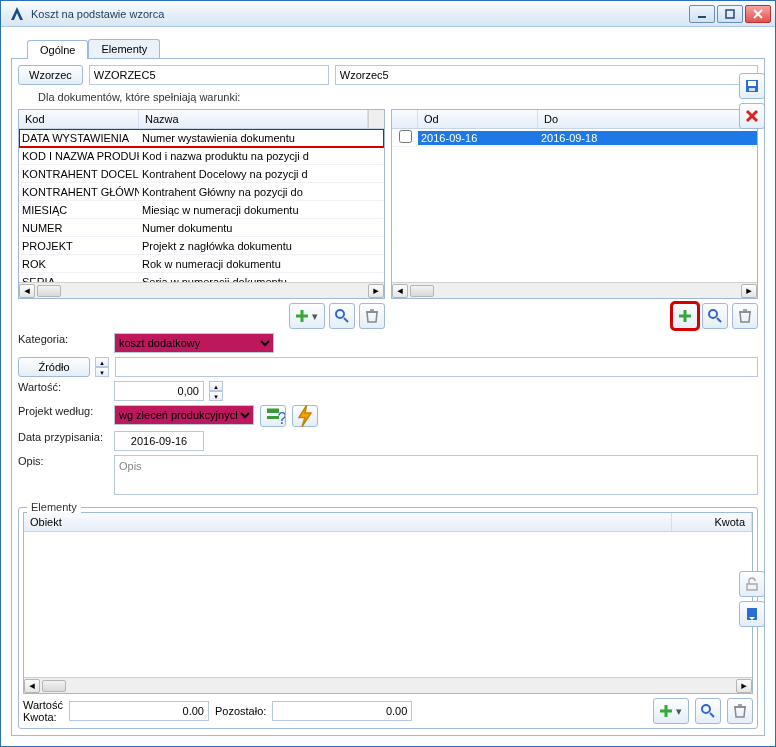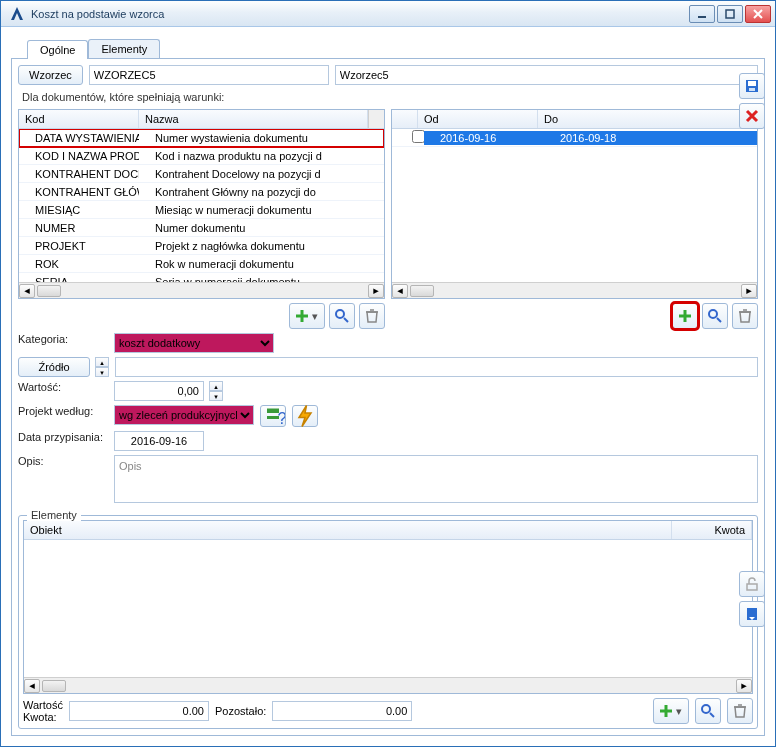--- a/index.html
+++ b/index.html
@@ -13,46 +13,46 @@
 .win-btn.close{background:linear-gradient(#f7a3a3,#e35050);border-color:#b33}
 .win-btn svg{width:10px;height:10px}
 .divider{height:10px;background:#fff}
 .tabs{display:flex;padding-left:16px;gap:0;height:22px;align-items:flex-end;border-bottom:1px solid #9fb9d8;margin:0 10px}
 .tab{padding:3px 12px;border:1px solid #9fb9d8;border-bottom:none;background:#eaf1f9;border-radius:3px 3px 0 0;cursor:pointer;position:relative}
 .tab.active{background:#fff;top:1px}
 .pane{border:1px solid #9fb9d8;border-top:none;margin:0 10px 10px 10px;flex:1;display:flex;flex-direction:column;padding:6px;gap:4px;position:relative}
 .row{display:flex;align-items:center;gap:6px}
 .lbl-btn{border:1px solid #9fb9d8;background:linear-gradient(#fdfefe,#e4eef8);padding:3px 10px;border-radius:3px}
 .text-input{border:1px solid #b5c8de;background:#fff;height:20px;padding:0 4px}
-.fieldset-label{color:#333;margin:2px 0 2px 4px}
+.fieldset-label{color:#333;margin:2px 0 2px 20px}
 .two-panes{display:flex;gap:6px}
 .grid{border:1px solid #9fb9d8;background:#fff;display:flex;flex-direction:column}
 .grid-header{display:flex;background:linear-gradient(#f9fbfe,#e6eef8);border-bottom:1px solid #c5d5e8}
 .grid-header .col{padding:3px 6px;border-right:1px solid #d3dfee}
 .grid-body{flex:1;overflow:hidden;position:relative}
 .grid-row{display:flex;border-bottom:1px solid #eef3fa;height:18px;align-items:center}
-.grid-row .col{padding:1px 16px;white-space:nowrap;overflow:hidden}
+.grid-row .col{padding:1px 3px;white-space:nowrap;overflow:hidden}
 .grid-row.highlight{outline:2px solid #d40000;outline-offset:-1px}
 .grid-row.sel .col{background:#1e78e6;color:#fff}
 .grid-row input[type=checkbox]{margin-left:4px}
 .hscroll{height:16px;background:#efefef;border-top:1px solid #cfcfcf;display:flex;align-items:center}
 .hscroll .arrow{width:16px;height:14px;border:1px solid #b5b5b5;background:linear-gradient(#fdfdfd,#e5e5e5);display:flex;align-items:center;justify-content:center;border-radius:2px}
 .hscroll .thumb{width:24px;height:12px;background:linear-gradient(#f3f3f3,#d9d9d9);border:1px solid #b5b5b5;border-radius:2px;margin-left:2px}
 .hscroll .track{flex:1}
 .toolbar{display:flex;gap:4px;justify-content:flex-end;margin-top:4px}
 .icon-btn{width:26px;height:26px;border:1px solid #9fb9d8;border-radius:3px;background:linear-gradient(#fdfefe,#e4eef8);display:flex;align-items:center;justify-content:center;cursor:pointer}
 .icon-btn.hl{outline:3px solid #d40000;outline-offset:-1px}
 .icon-btn svg{width:16px;height:16px}
 .icon-btn .dd{width:8px;margin-left:2px;color:#555}
 .form-row{display:flex;align-items:flex-start;gap:6px}
 .form-row .lbl{width:90px;color:#222}
 select.combo{border:1px solid #b5c8de;height:20px;background:#be185d}
 .num-input{text-align:right;border:1px solid #b5c8de;height:20px;width:90px;padding:0 4px}
 .date-input{border:1px solid #b5c8de;height:20px;padding:0 6px;text-align:center;background:#fff}
-.textarea{border:1px solid #b5c8de;flex:1;height:48px;padding:4px;color:#888;overflow-y:scroll}
+.textarea{border:1px solid #b5c8de;flex:1;height:40px;padding:4px;color:#888;overflow-y:scroll}
 .elements-box{border:1px solid #9fb9d8;border-radius:3px;margin-top:8px;padding:4px;position:relative;flex:1;display:flex;flex-direction:column}
 .elements-title{position:absolute;top:-7px;left:8px;background:#fff;padding:0 4px;color:#333}
 .eg{border:1px solid #9fb9d8;flex:1;display:flex;flex-direction:column;min-height:130px}
 .footer-row{display:flex;align-items:center;gap:6px;margin-top:4px}
 .outer{position:relative}
 .side-col{position:absolute;right:10px;top:72px;display:flex;flex-direction:column;gap:4px}
 .side-col2{position:absolute;right:10px;top:570px;display:flex;flex-direction:column;gap:4px}
 .spin{display:inline-flex;flex-direction:column;margin-left:-1px}
 .spin div{width:14px;height:10px;border:1px solid #b5c8de;background:linear-gradient(#fdfdfd,#e8eef7);display:flex;align-items:center;justify-content:center;font-size:7px;line-height:1}
 .small-btn{width:26px;height:22px;border:1px solid #9fb9d8;border-radius:3px;background:linear-gradient(#fdfefe,#e4eef8);display:flex;align-items:center;justify-content:center}

